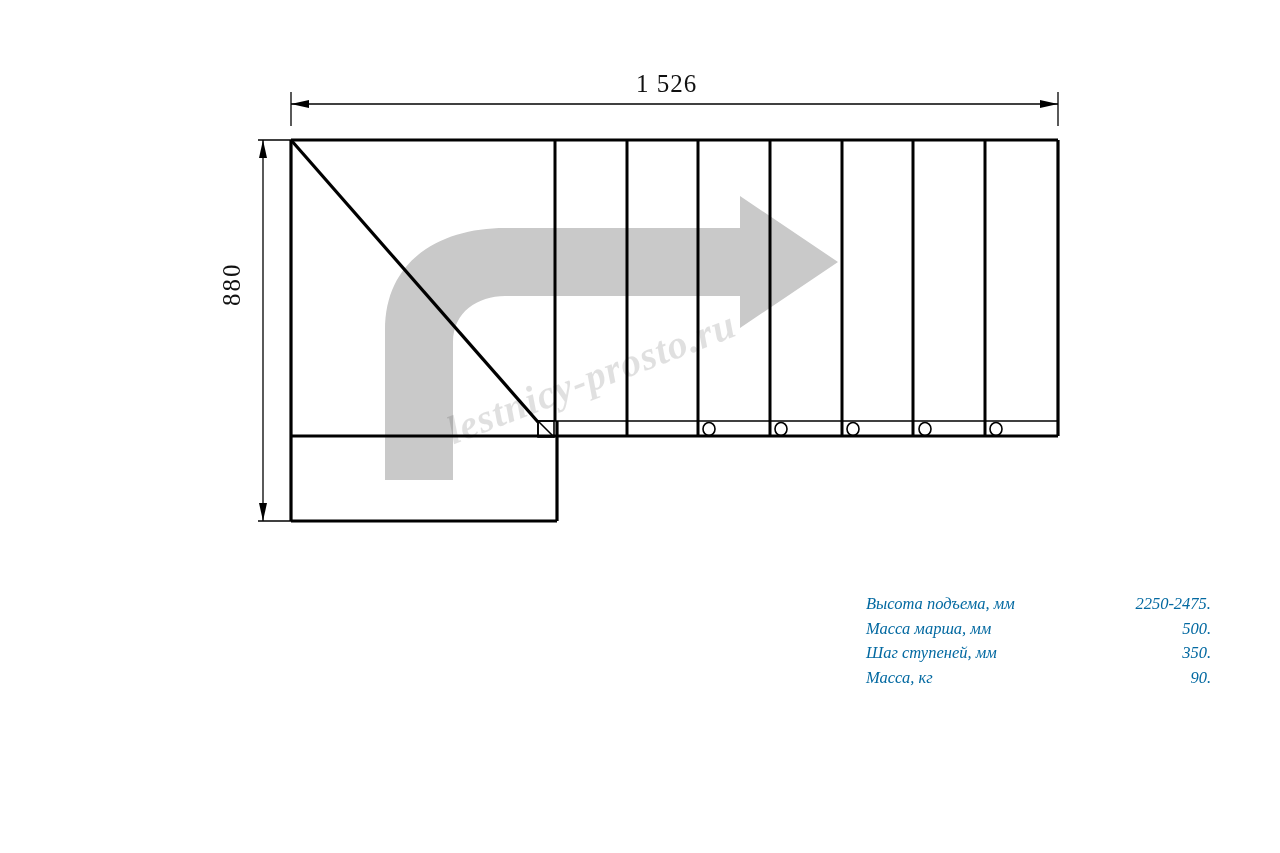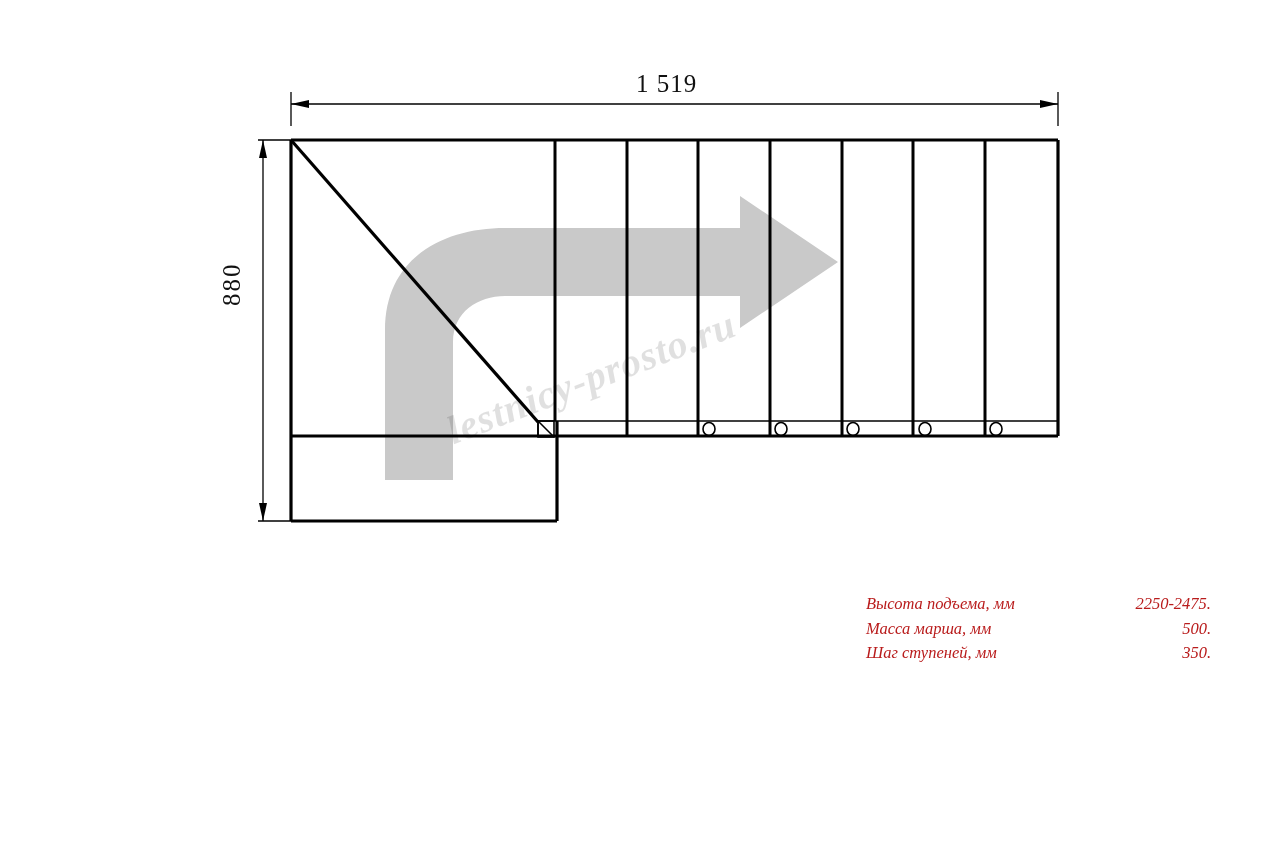--- a/index.html
+++ b/index.html
@@ -22,21 +22,21 @@
     height: 853px;
   }
   .spec-table {
     position: absolute;
     left: 866px;
     top: 592px;
     width: 345px;
     font-family: "Liberation Serif", serif;
     font-style: italic;
     font-size: 16.5px;
-    color: #b91c1c;
+    color: #0369a1;
   }
   .spec-row {
     display: flex;
     justify-content: space-between;
     align-items: baseline;
     height: 24.5px;
     line-height: 24.5px;
     white-space: nowrap;
   }
   .spec-label {
@@ -156,32 +156,36 @@
     <ellipse cx="709" cy="429" rx="6" ry="6.5"></ellipse>
     <ellipse cx="781" cy="429" rx="6" ry="6.5"></ellipse>
     <ellipse cx="853" cy="429" rx="6" ry="6.5"></ellipse>
     <ellipse cx="925" cy="429" rx="6" ry="6.5"></ellipse>
     <ellipse cx="996" cy="429" rx="6" ry="6.5"></ellipse>
     <rect x="538" y="421" width="16" height="16" fill="none" stroke="#000000" stroke-width="1.6"></rect>
     <line x1="538" y1="421" x2="554" y2="437"></line>
   </g>
 </svg>
 
-<div class="dim-label" id="dim-width-label">1 519</div>
+<div class="dim-label" id="dim-width-label">1 526</div>
 
 <div class="dim-label" id="dim-height-label">880</div>
 
 <div class="watermark">lestnicy-prosto.ru</div>
 
 <div class="spec-table">
   <div class="spec-row">
     <span class="spec-label">Высота подъема, мм</span>
     <span class="spec-value">2250-2475.</span>
   </div>
   <div class="spec-row">
     <span class="spec-label">Масса марша, мм</span>
     <span class="spec-value">500.</span>
   </div>
   <div class="spec-row">
     <span class="spec-label">Шаг ступеней, мм</span>
     <span class="spec-value">350.</span>
   </div>
+  <div class="spec-row">
+    <span class="spec-label">Масса, кг</span>
+    <span class="spec-value">90.</span>
+  </div>
 </div>
 
 </body></html>

